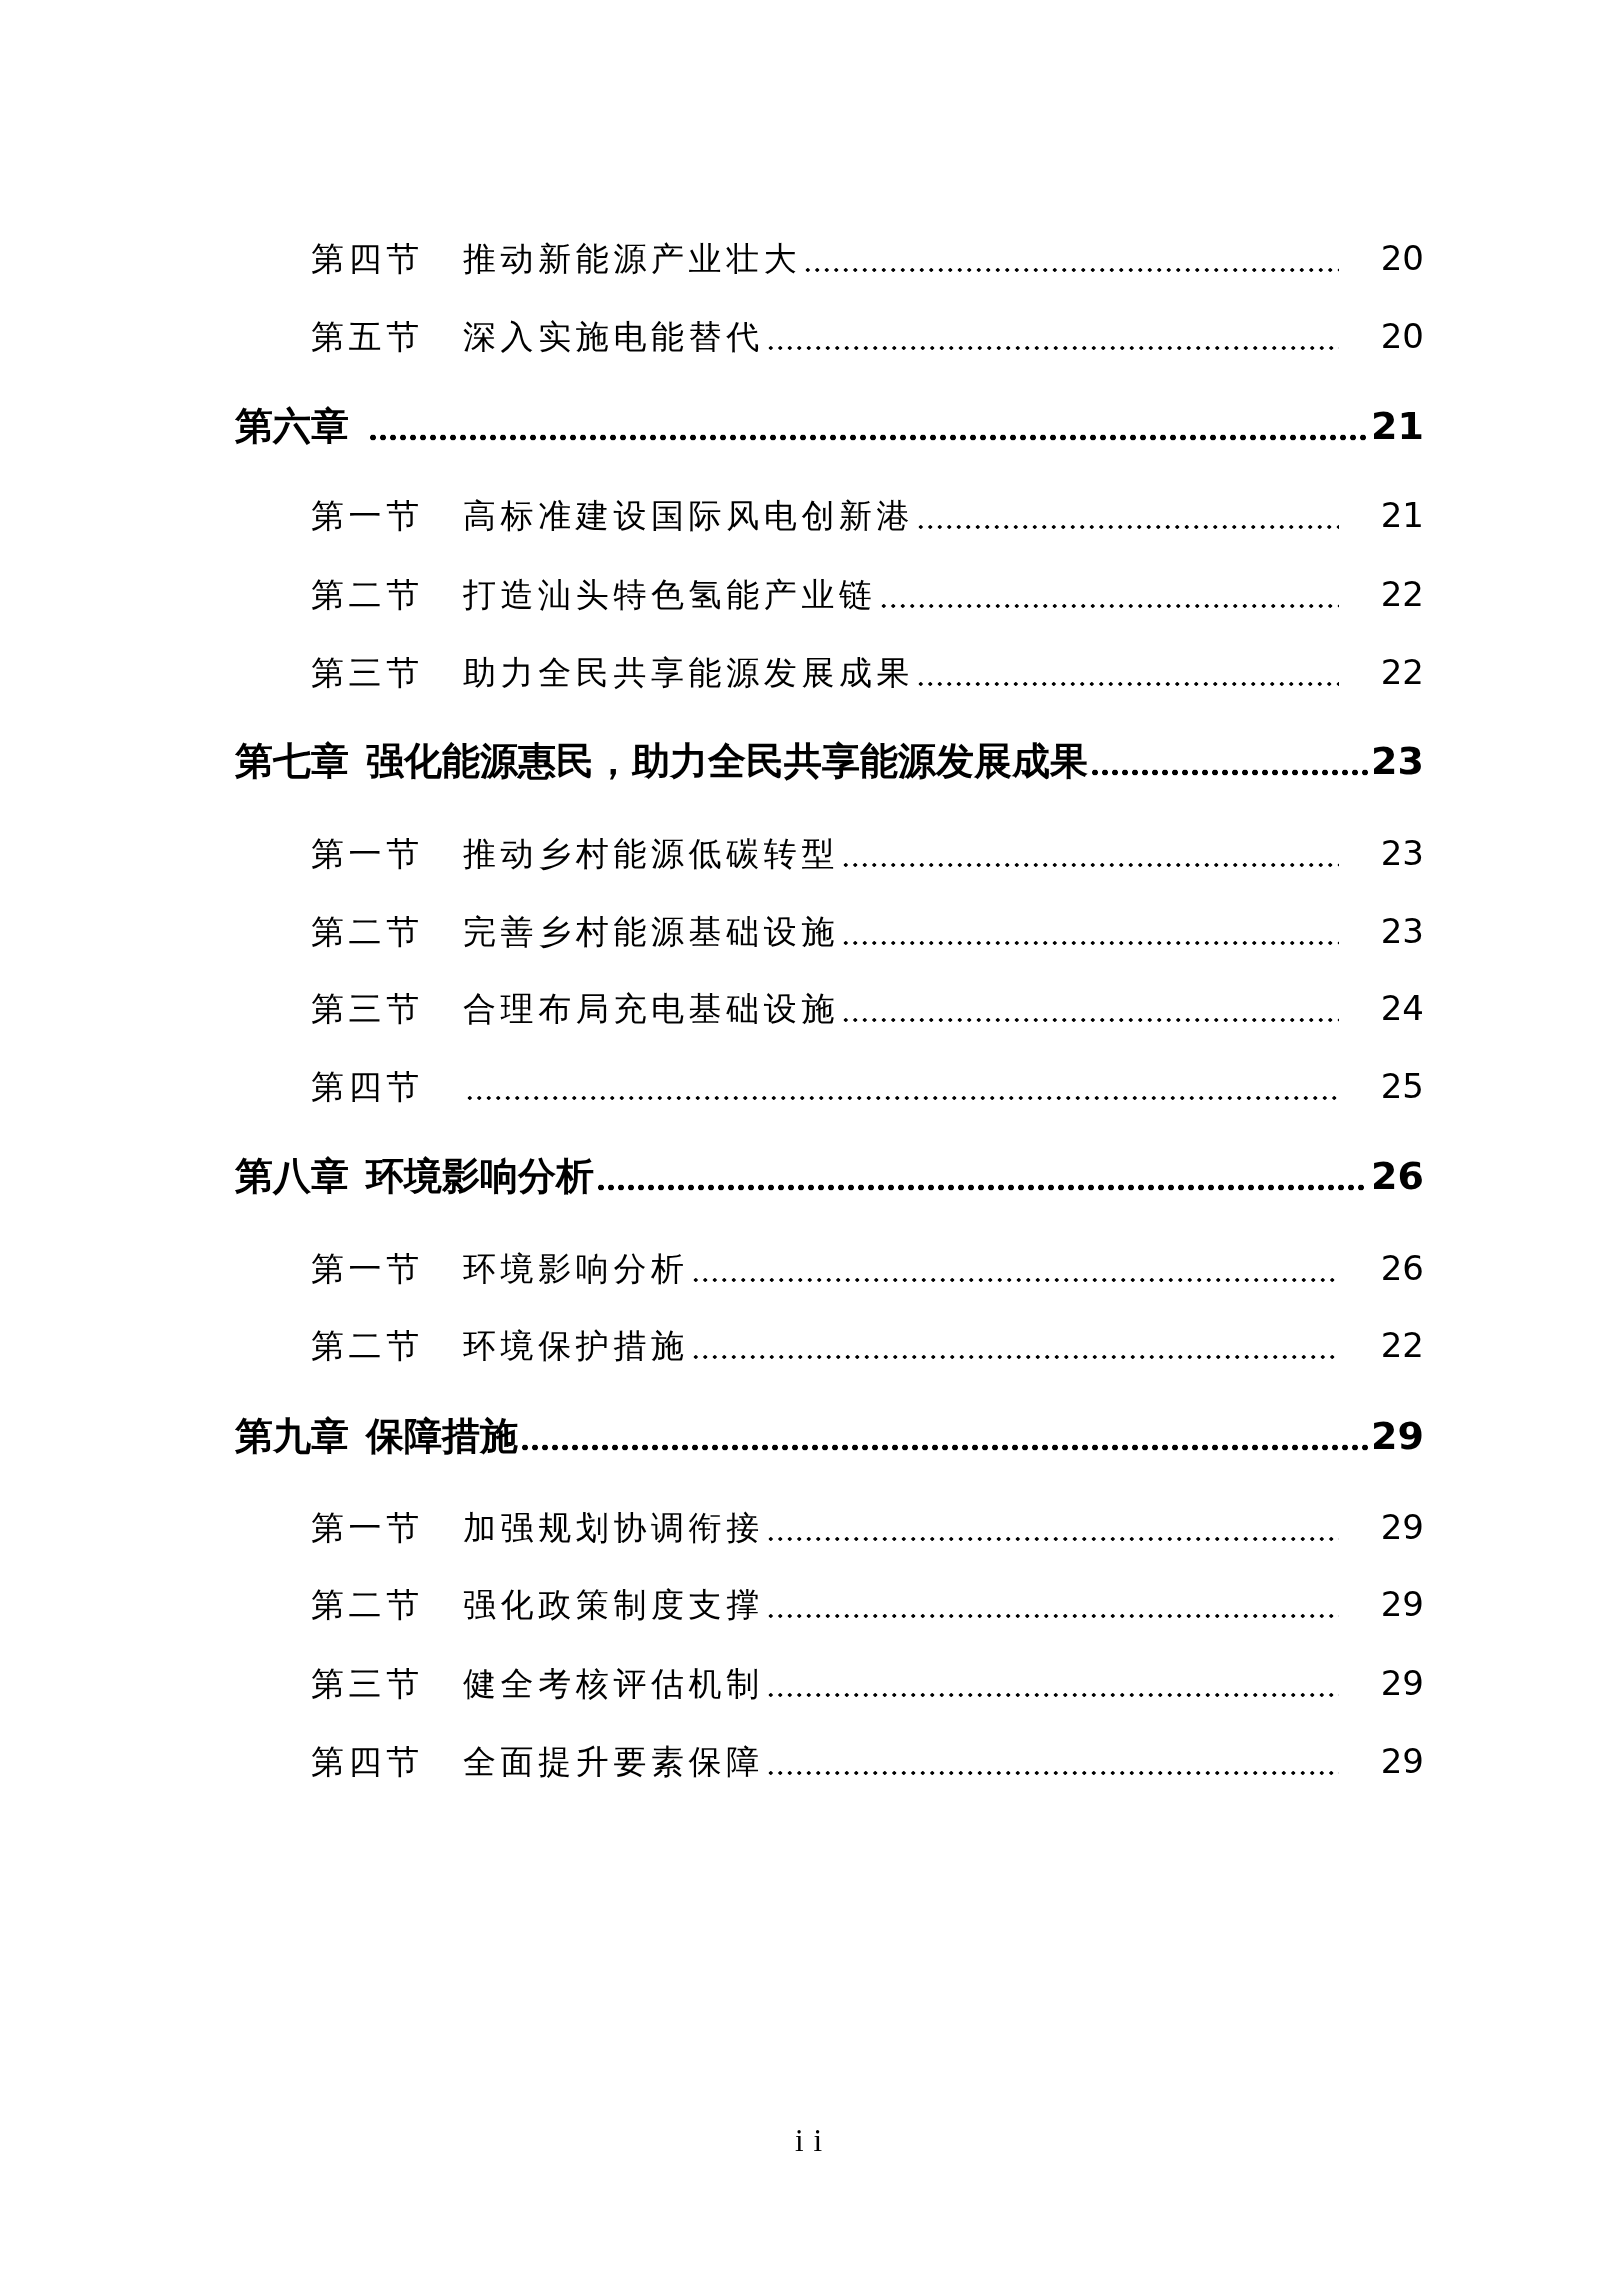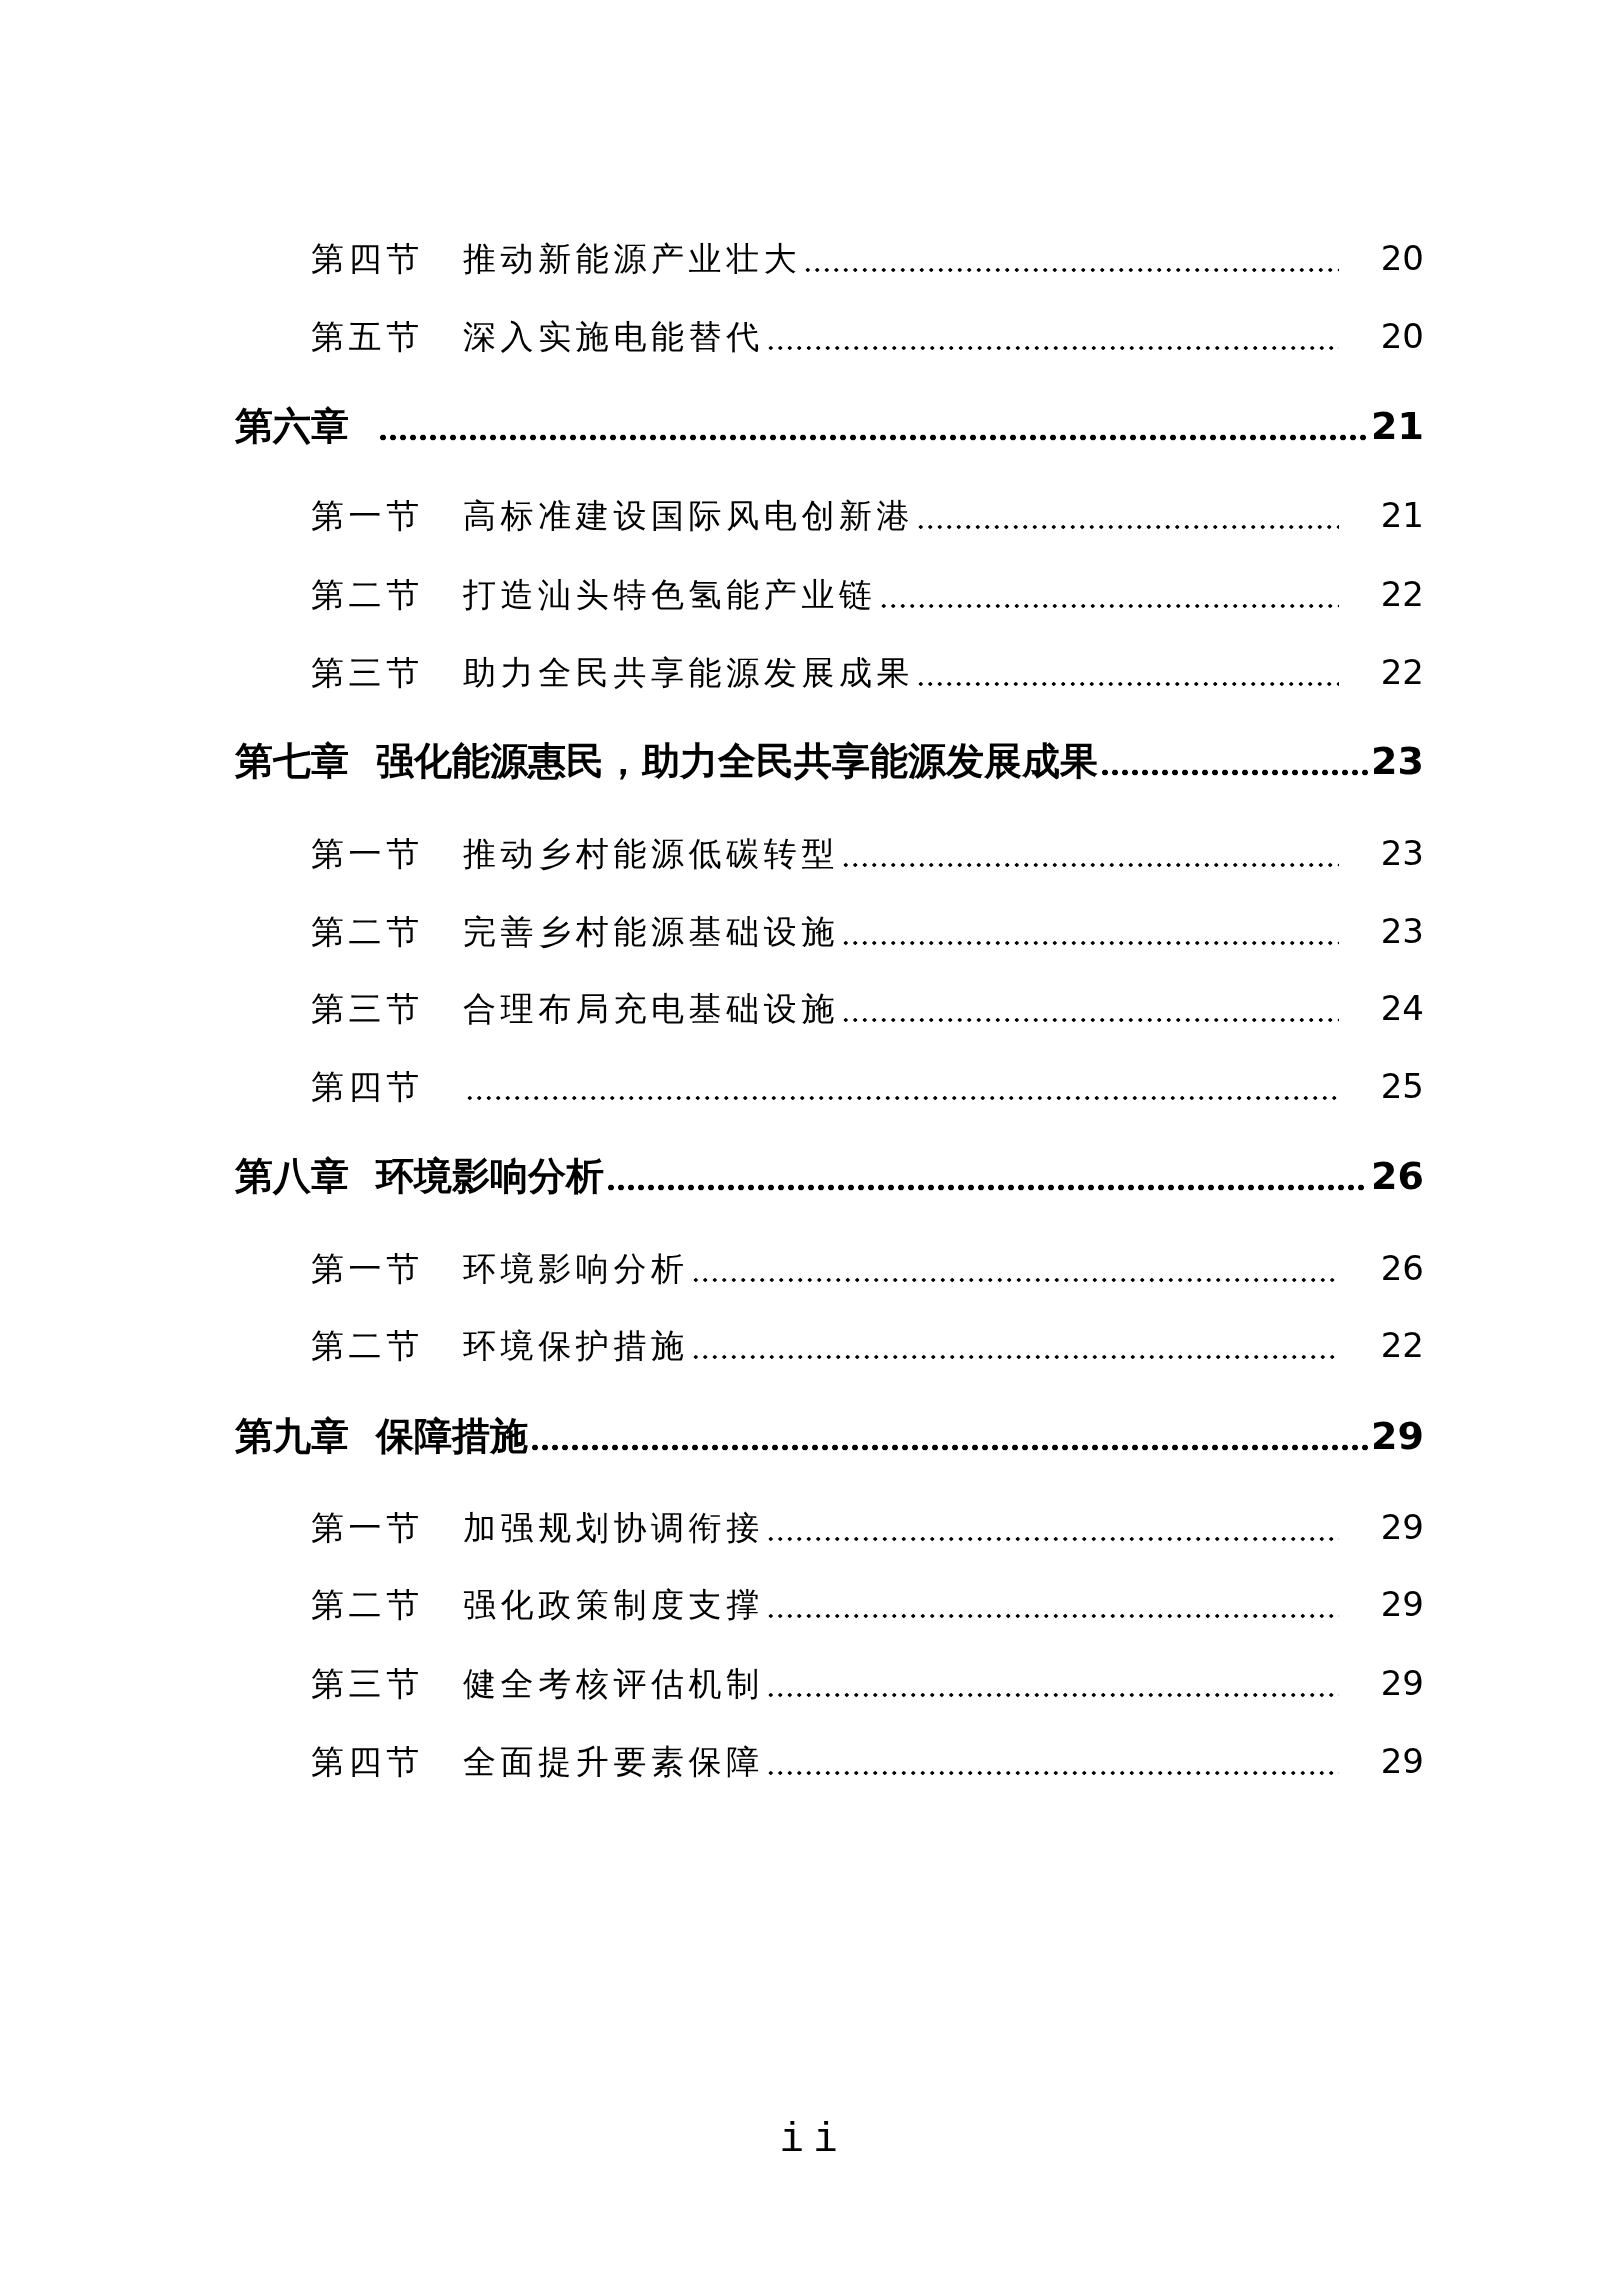--- a/index.html
+++ b/index.html
@@ -28,21 +28,21 @@
     letter-spacing: 4.6px;
     line-height: 49px;
     flex: none;
   }
   .row.chapter .label {
     font-family: "DejaVu Sans", sans-serif;
     font-weight: bold;
     font-size: 38px;
     line-height: 49px;
     flex: none;
-    margin-right: 27px;
+    margin-right: 17px;
   }
   .row.chapter .title {
     font-family: "DejaVu Sans", sans-serif;
     font-weight: bold;
     font-size: 38px;
     line-height: 49px;
     flex: none;
   }
   .leader {
     flex: 1 1 auto;
@@ -68,22 +68,22 @@
     font-family: "DejaVu Sans", sans-serif;
     line-height: 49px;
   }
   .row.section .page { font-size: 34px; margin-left: 39px; }
   .row.chapter .page { font-size: 38px; font-weight: bold; }
   .footer-page {
     position: absolute;
     left: 0; right: 0;
     top: 2119px;
     text-align: center;
-    font-family: Liberation Mono, monospace;
-    font-size: 40px;
+    font-family: Liberation Serif, serif;
+    font-size: 31px;
     letter-spacing: 9.8px;
     line-height: 43px;
     padding-left: 6px;
   }
 </style>
 </head>
 <body>
 
 <div>
 

